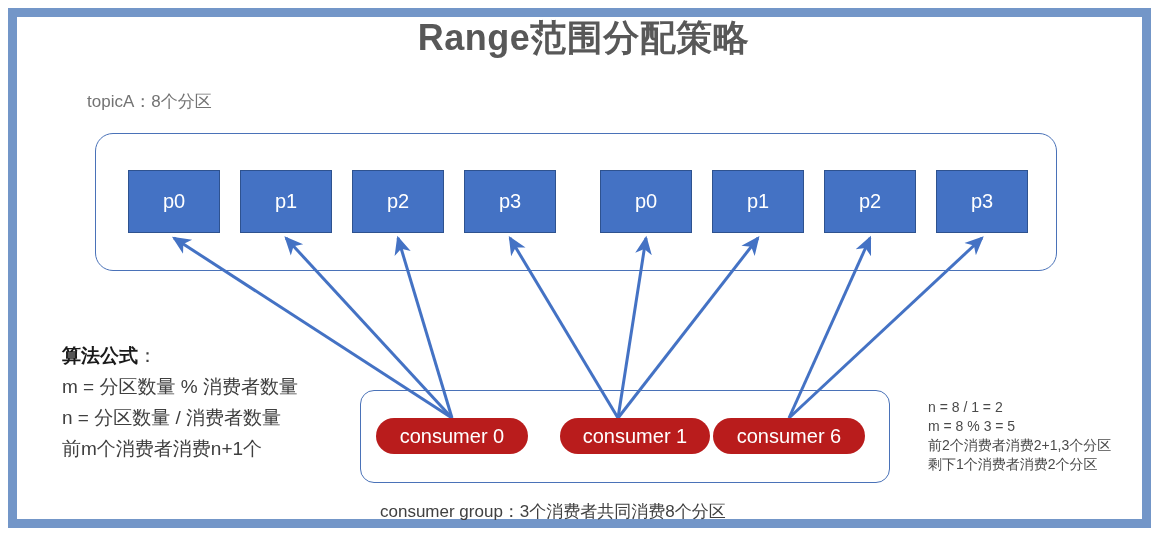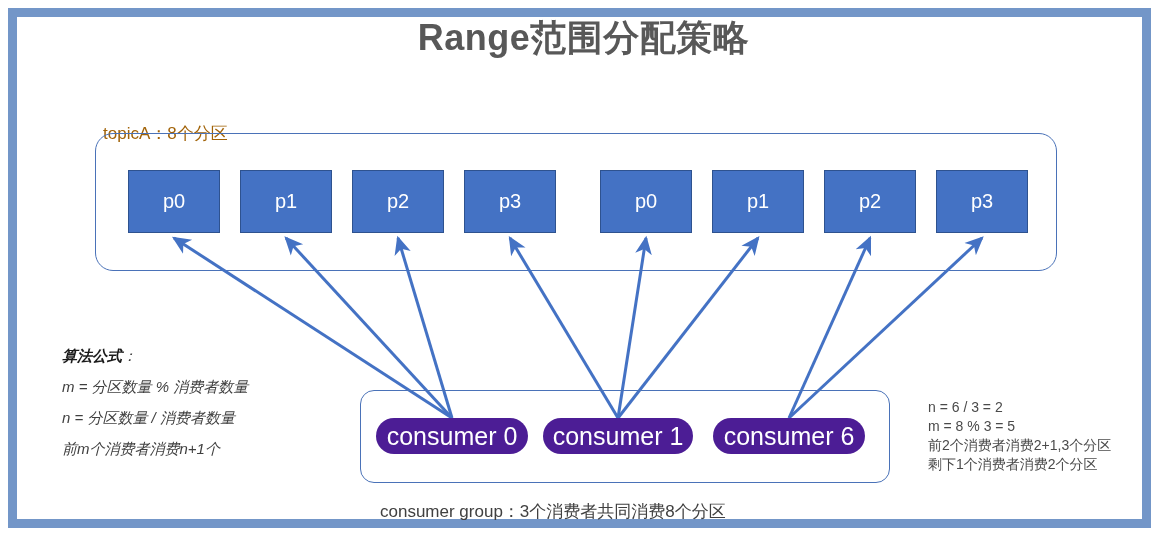--- a/index.html
+++ b/index.html
@@ -32,26 +32,25 @@
     top: 14px;
     width: 1167px;
     text-align: center;
     font-size: 36px;
     font-weight: bold;
     color: #585858;
     letter-spacing: 0.5px;
   }
   #topic-label {
     position: absolute;
-    left: 103px;
+    left: 87px;
     top: 90px;
     font-size: 17px;
-    color: #a16207;
+    color: #737373;
     white-space: nowrap;
-    margin-top: 32px;
   }
   
   #topic-container {
     position: absolute;
     left: 95px;
     top: 133px;
     width: 962px;
     height: 138px;
     border: 1.6px solid #4a72b8;
     border-radius: 18px;
@@ -81,44 +80,43 @@
     width: 530px;
     height: 93px;
     border: 1.6px solid #4a72b8;
     border-radius: 14px;
     box-sizing: border-box;
   }
   .consumer {
     position: absolute;
     top: 418px;
     height: 36px;
-    background: #4c1d95;
+    background: #b91c1c;
     border-radius: 18px;
     color: #ffffff;
-    font-size: 25px;
+    font-size: 20px;
     display: flex;
     align-items: center;
     justify-content: center;
   }
   #group-caption {
     position: absolute;
     left: 380px;
     top: 500px;
     font-size: 17px;
     color: #404040;
     white-space: nowrap;
   }
   #formula {
     position: absolute;
     left: 62px;
     top: 340px;
-    font-size: 15px;
+    font-size: 19px;
     color: #3f3f3f;
     line-height: 31px;
-    font-style: italic;
   }
   #formula .hdr { font-weight: bold; color: #1a1a1a; }
   #notes {
     position: absolute;
     left: 928px;
     top: 398px;
     font-size: 14px;
     color: #4a4a4a;
     line-height: 19px;
     white-space: nowrap;
@@ -189,21 +187,21 @@
         <line x1="789" y1="418" x2="982" y2="238" stroke="#4472c4" stroke-width="3" marker-end="url(#ah)"></line>
       </g>
   </svg>
 
   <div id="consumer-group-container"></div>
 
   <div id="consumers-layer">
       <div class="consumer" style="left: 376px; width: 152px;">
         <span>consumer 0</span>
       </div>
-      <div class="consumer" style="left: 543px; width: 150px;">
+      <div class="consumer" style="left: 560px; width: 150px;">
         <span>consumer 1</span>
       </div>
       <div class="consumer" style="left: 713px; width: 152px;">
         <span>consumer 6</span>
       </div>
     </div>
 
   <div id="group-caption">consumer group：3个消费者共同消费8个分区</div>
 
   <div id="formula">
@@ -211,19 +209,19 @@
       <span class="hdr">算法公式</span><span class="hdr-suffix">：</span>
     </div>
     <div id="formula-lines">
         <div>m = 分区数量 % 消费者数量</div>
         <div>n = 分区数量 / 消费者数量</div>
         <div>前m个消费者消费n+1个</div>
       </div>
   </div>
 
   <div id="notes">
-      <div>n = 6 / 3 = 2</div>
+      <div>n = 8 / 1 = 2</div>
       <div>m = 8 % 3 = 5</div>
       <div>前2个消费者消费2+1,3个分区</div>
       <div>剩下1个消费者消费2个分区</div>
     </div>
 
 </div>
 
 </body></html>

